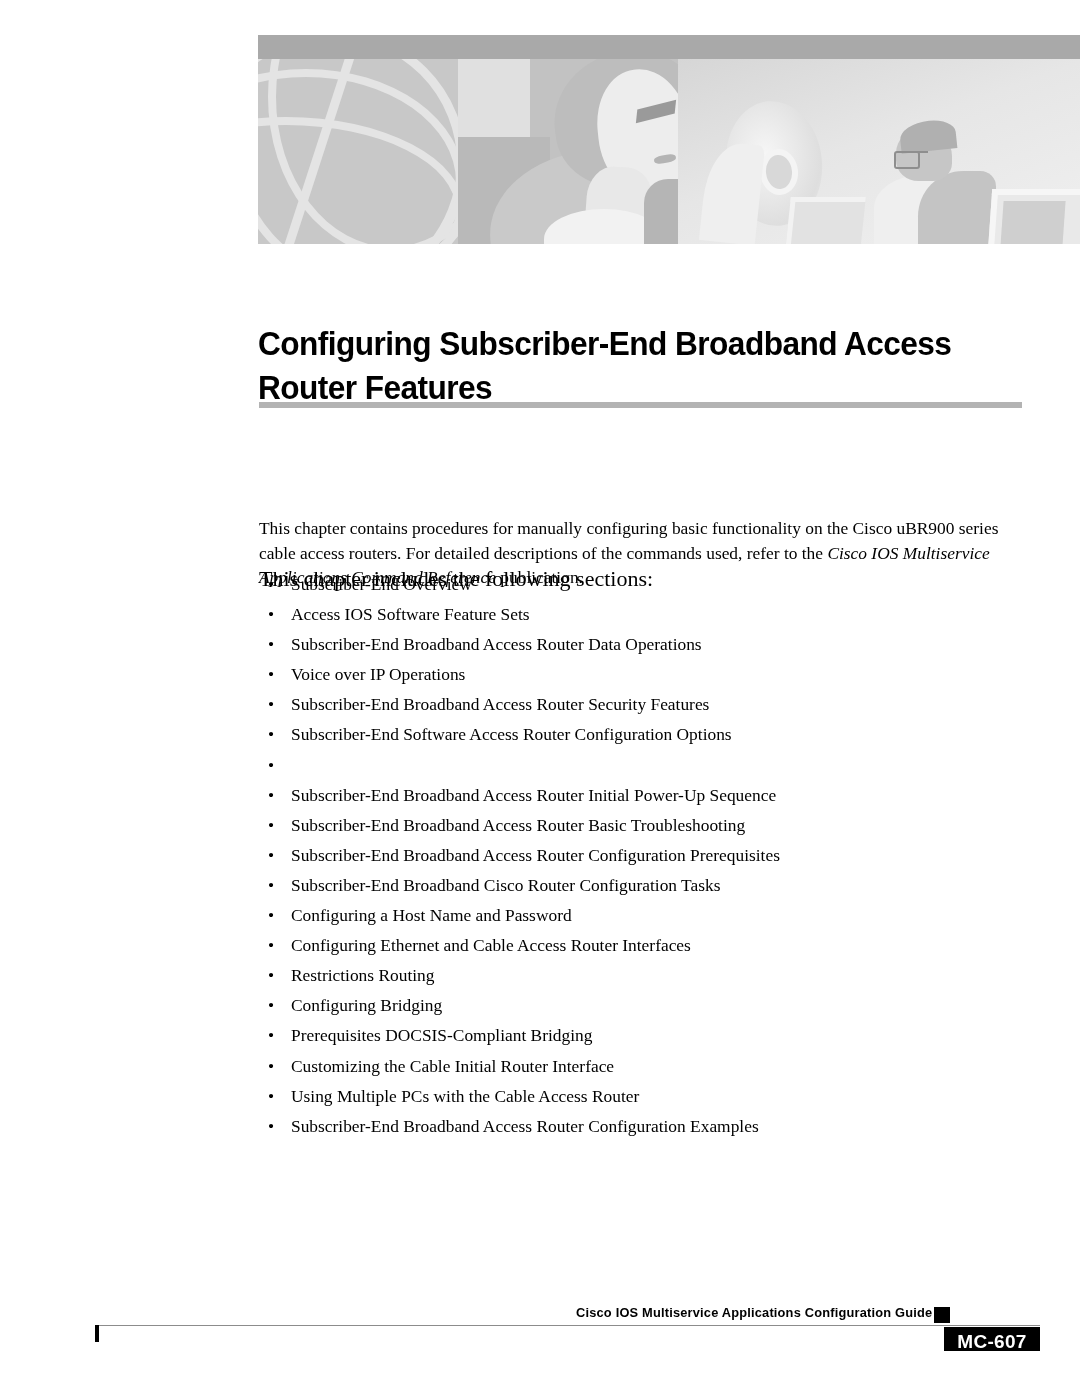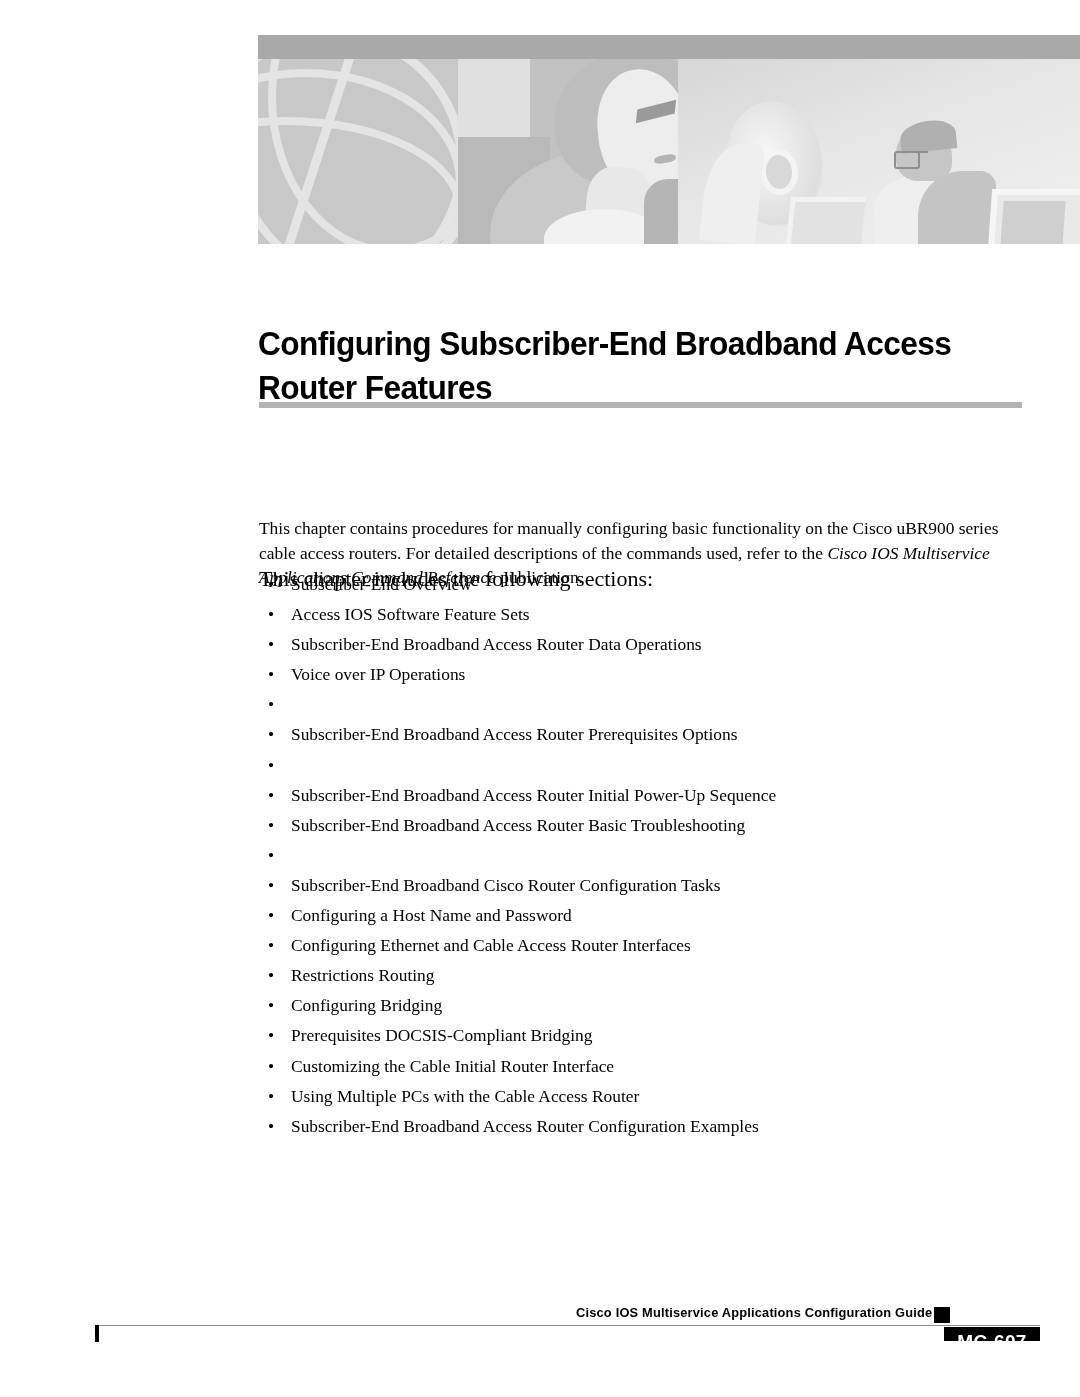--- a/index.html
+++ b/index.html
@@ -335,21 +335,21 @@
     top: 1307px;
     width: 16px;
     height: 16px;
     background: #000000;
   }
   .page-badge {
     position: absolute;
     left: 944px;
     top: 1327px;
     width: 96px;
-    height: 14px;
+    height: 24px;
     background: #000000;
     color: #ffffff;
     font-family: "Liberation Sans Narrow", "Liberation Sans", sans-serif;
     font-weight: bold;
     font-size: 19px;
     line-height: 30px;
     text-align: center;
     letter-spacing: 0.3px;
   }
 </style>
@@ -406,26 +406,26 @@
 
 <p class="intro"><span>This chapter contains procedures for manually configuring basic functionality on the Cisco uBR900 series cable access routers. For detailed descriptions of the commands used, refer to the </span><i>Cisco IOS Multiservice Applications Command Reference</i><span> publication.</span></p>
 
 <p class="includes-line">This chapter includes the following sections:</p>
 
 <ul class="bullet-list" id="sections-list">
     <li><span class="dot">•</span><span>Subscriber-End Overview</span></li>
     <li><span class="dot">•</span><span>Access IOS Software Feature Sets</span></li>
     <li><span class="dot">•</span><span>Subscriber-End Broadband Access Router Data Operations</span></li>
     <li><span class="dot">•</span><span>Voice over IP Operations</span></li>
-    <li><span class="dot">•</span></li>
-    <li><span class="dot">•</span><span>Subscriber-End Broadband Access Router Prerequisites Options</span></li>
+    <li><span class="dot">•</span><span>Subscriber-End Broadband Access Router Security Features</span></li>
+    <li><span class="dot">•</span><span>Subscriber-End Software Access Router Configuration Options</span></li>
     <li><span class="dot">•</span></li>
     <li><span class="dot">•</span><span>Subscriber-End Broadband Access Router Initial Power-Up Sequence</span></li>
     <li><span class="dot">•</span><span>Subscriber-End Broadband Access Router Basic Troubleshooting</span></li>
-    <li><span class="dot">•</span></li>
+    <li><span class="dot">•</span><span>Subscriber-End Broadband Access Router Configuration Prerequisites</span></li>
     <li><span class="dot">•</span><span>Subscriber-End Broadband Cisco Router Configuration Tasks</span></li>
     <li><span class="dot">•</span><span>Configuring a Host Name and Password</span></li>
     <li><span class="dot">•</span><span>Configuring Ethernet and Cable Access Router Interfaces</span></li>
     <li><span class="dot">•</span><span>Restrictions Routing</span></li>
     <li><span class="dot">•</span><span>Configuring Bridging</span></li>
     <li><span class="dot">•</span><span>Prerequisites DOCSIS-Compliant Bridging</span></li>
     <li><span class="dot">•</span><span>Customizing the Cable Initial Router Interface</span></li>
     <li><span class="dot">•</span><span>Using Multiple PCs with the Cable Access Router</span></li>
     <li><span class="dot">•</span><span>Subscriber-End Broadband Access Router Configuration Examples</span></li>
   </ul>

